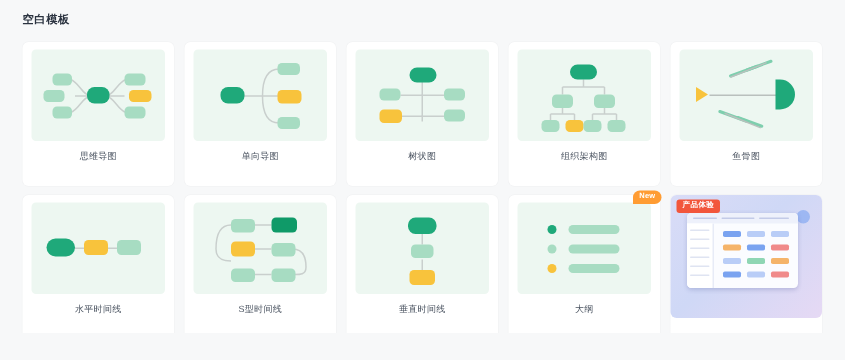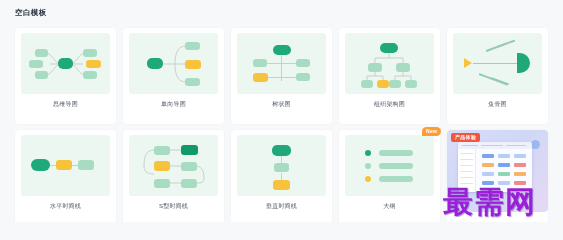--- a/index.html
+++ b/index.html
@@ -326,16 +326,15 @@
           <div class="chip blue" style="left:24px;top:39px;width:12px;"></div>
           <div class="chip lblue" style="left:40px;top:39px;width:12px;"></div>
           <div class="chip red" style="left:56px;top:39px;width:12px;"></div>
         </div>
       </div>
       <div class="badge-promo">产品体验</div>
     </div>
 
   </div>
 
-  <div class="watermark">最需网</div>
   <div class="bottom-strip"></div>
 
 </div>
 
 </body></html>

